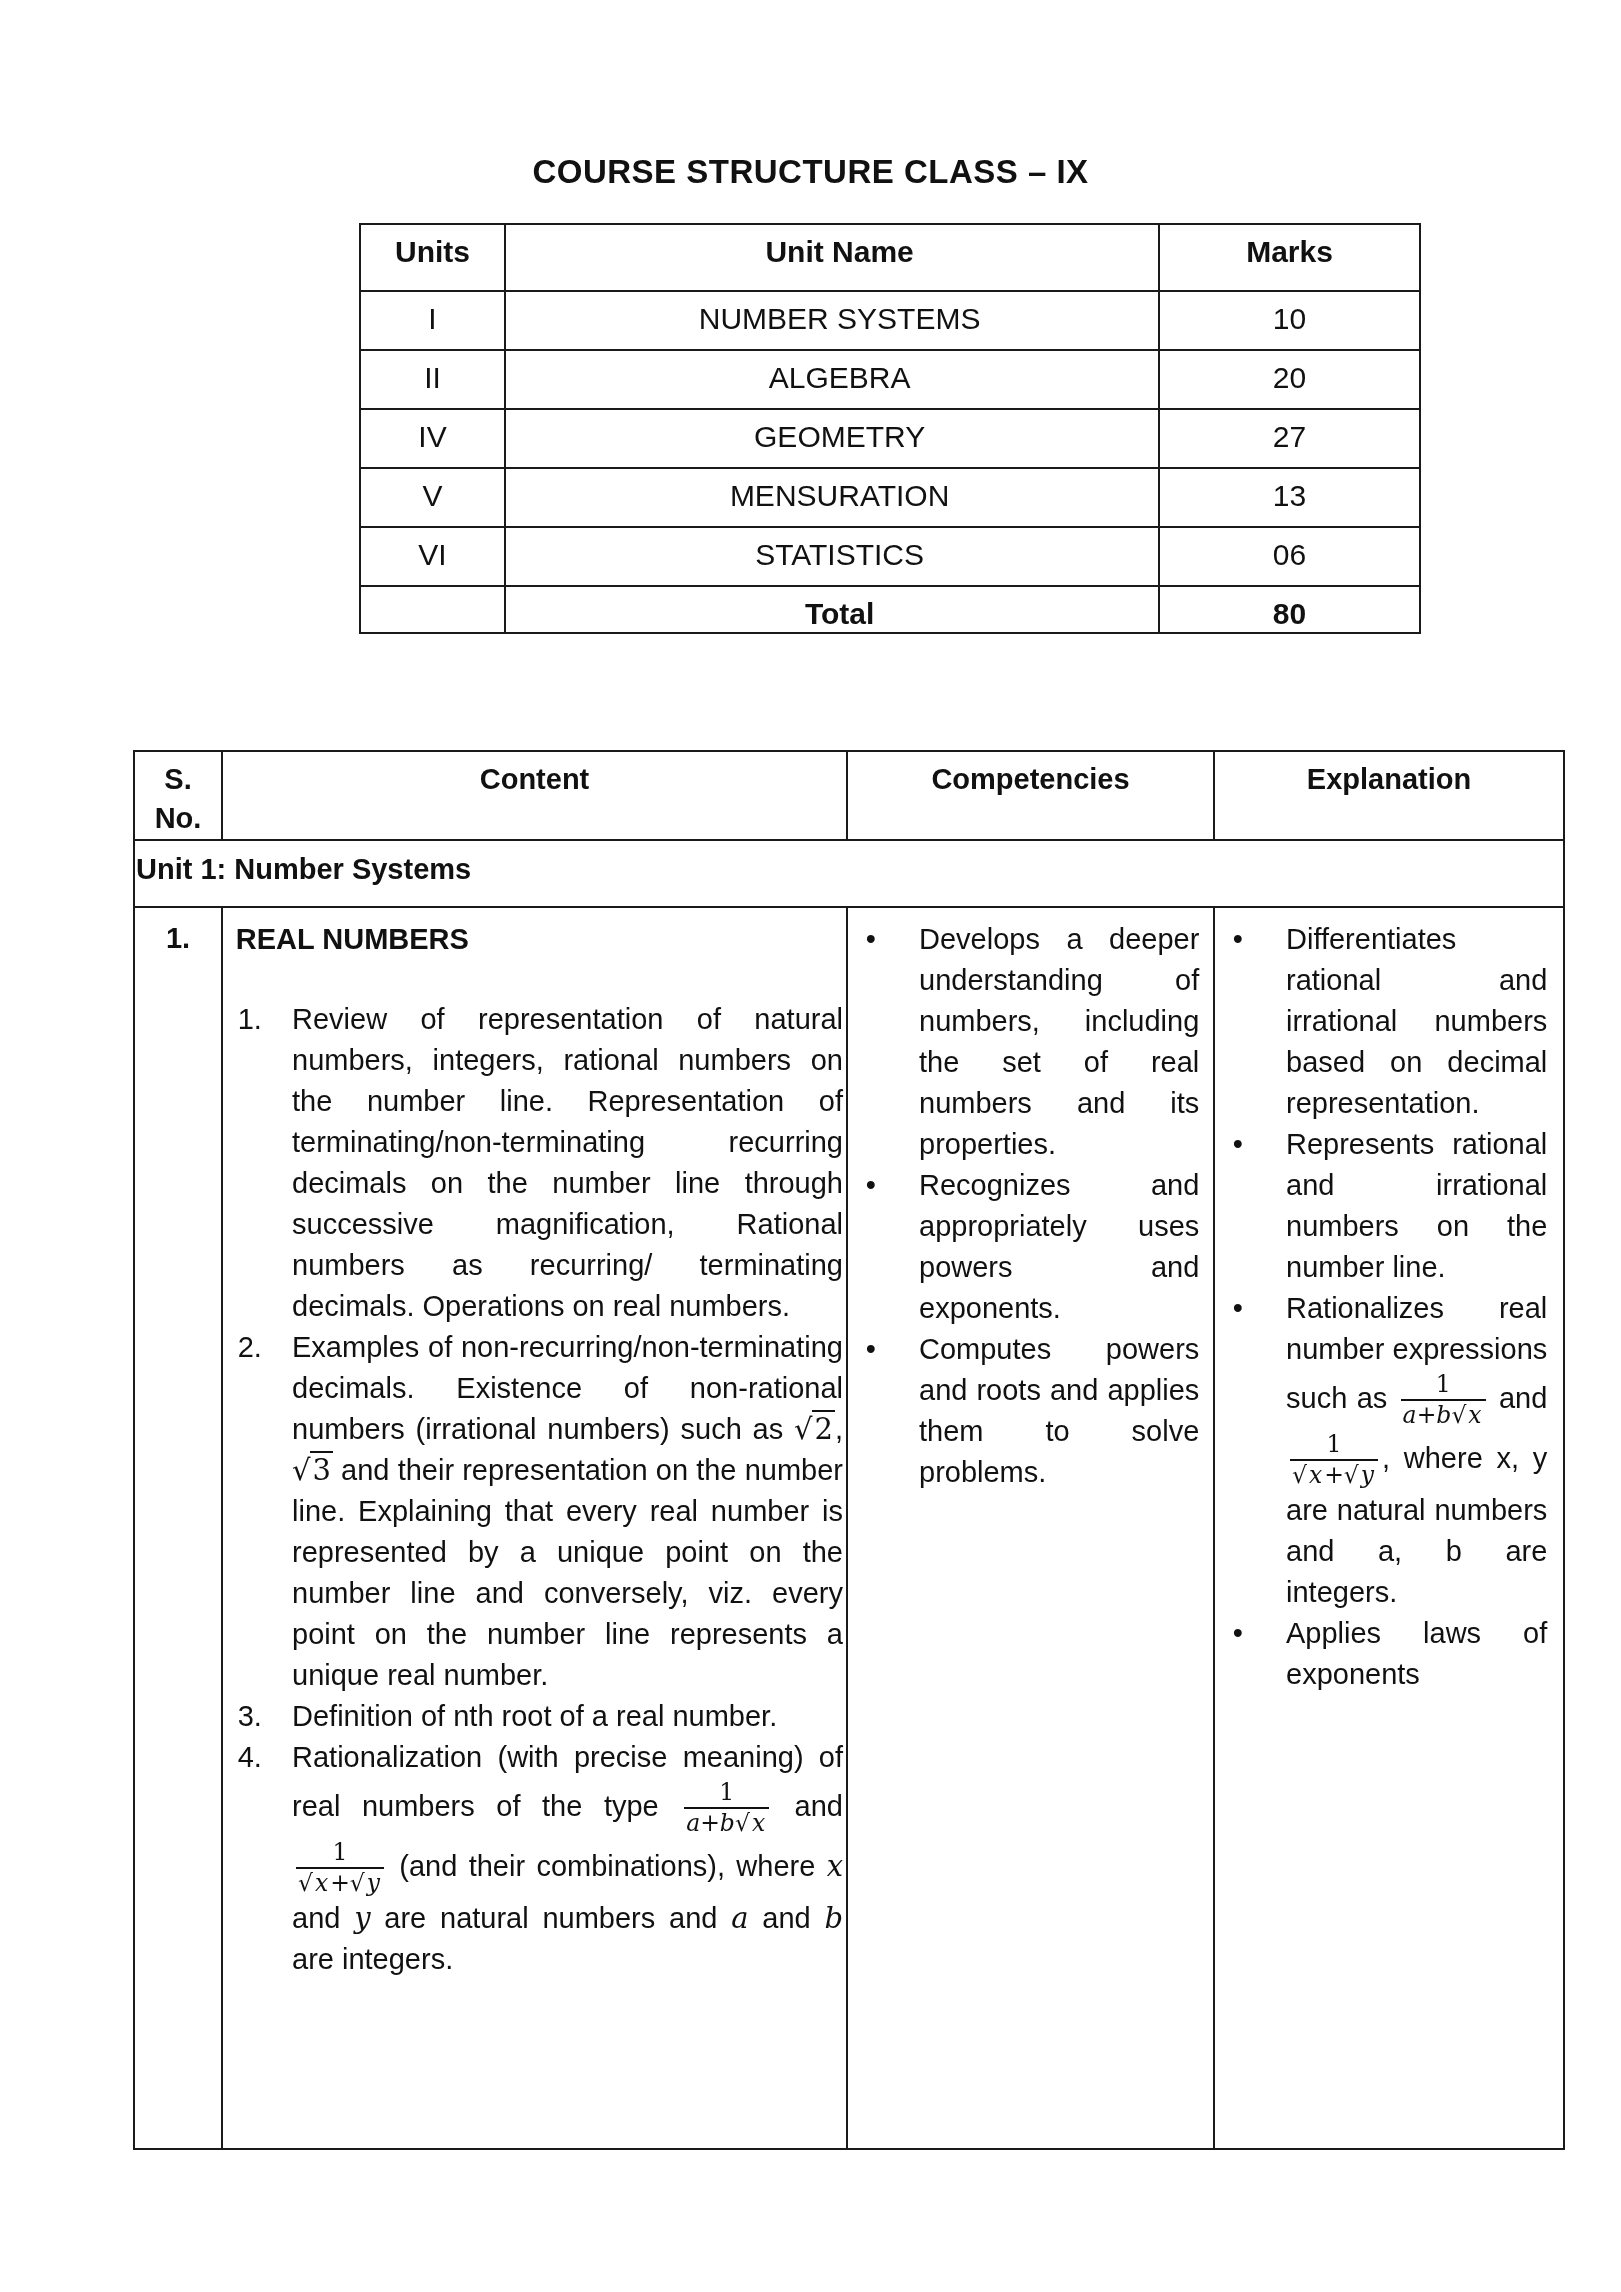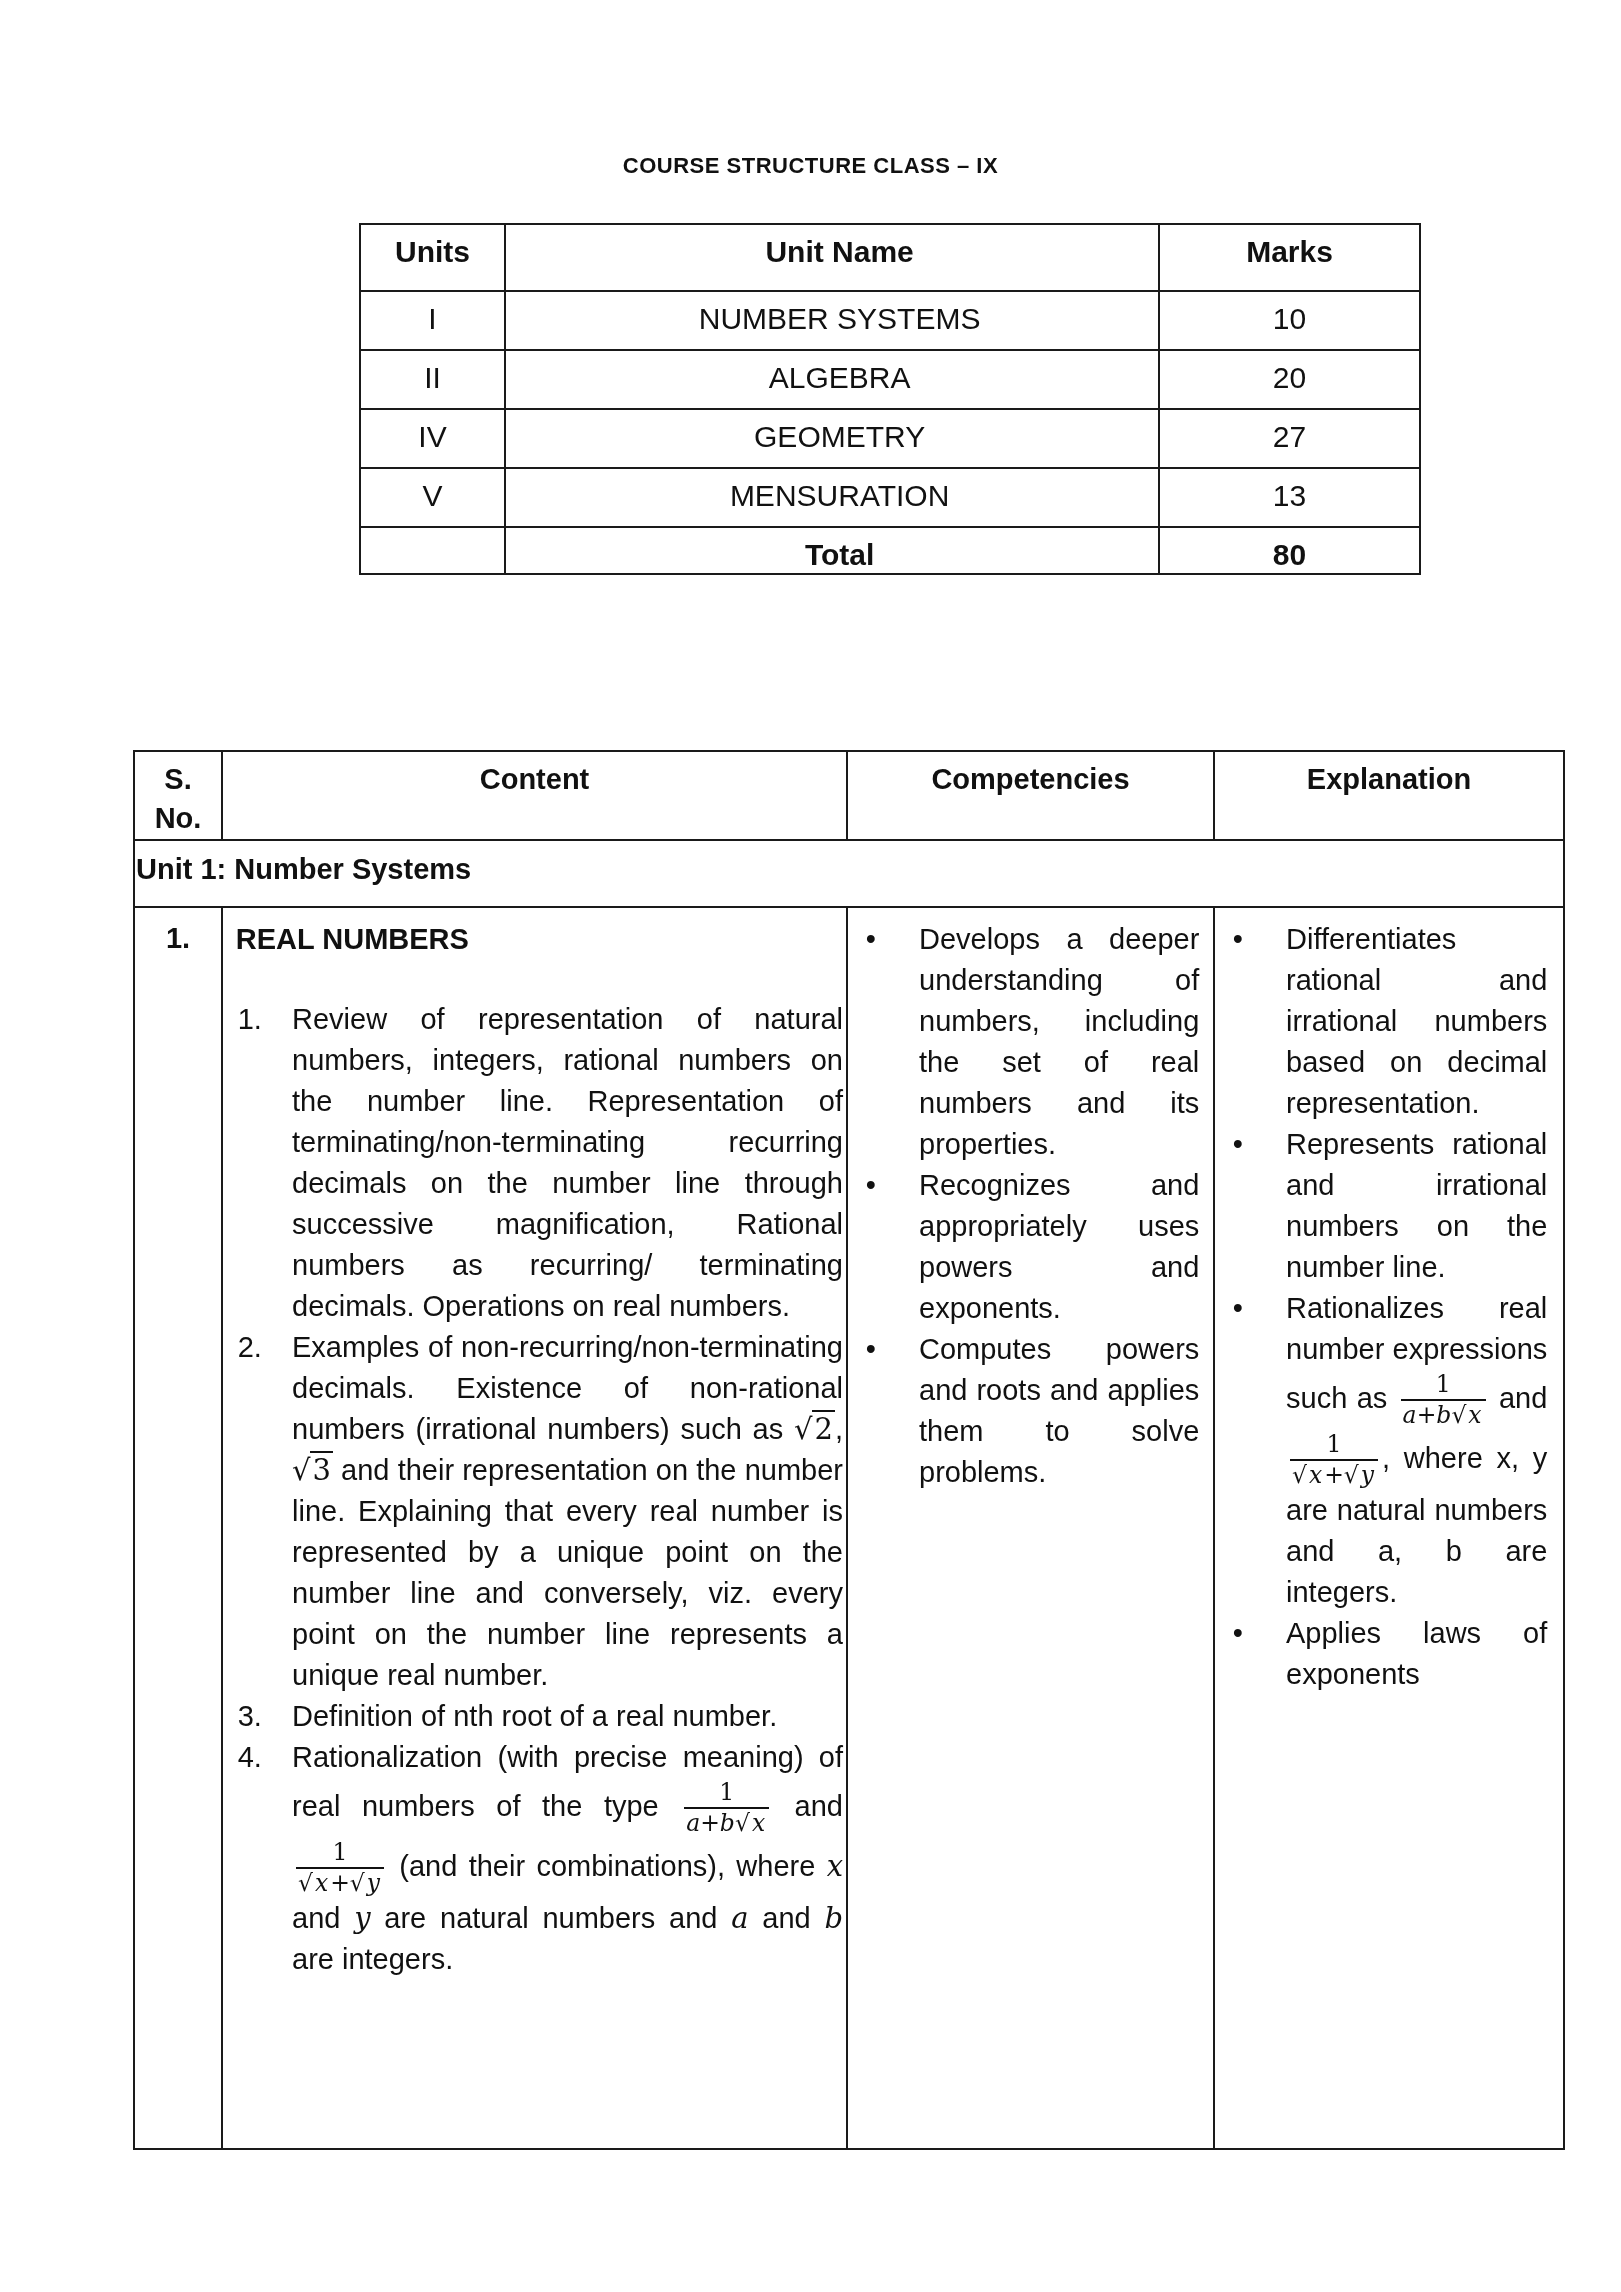--- a/index.html
+++ b/index.html
@@ -3,21 +3,21 @@
 <meta charset="utf-8">
 <style>
   html,body{margin:0;padding:0;background:#fff;}
   body{
     width:1621px;height:2293px;position:relative;
     font-family:"Liberation Sans",sans-serif;color:#111;
     -webkit-font-smoothing:antialiased;
   }
   .doc-title{
     position:absolute;top:153px;left:0;width:100%;
-    text-align:center;font-weight:bold;font-size:22px;letter-spacing:0.5px;
+    text-align:center;font-weight:bold;font-size:33px;letter-spacing:0.5px;
   }
   table{border-collapse:collapse;table-layout:fixed;}
   th,td{border:2px solid #1a1a1a;vertical-align:top;overflow:hidden;}
 
   
   .t1{position:absolute;left:359px;top:223px;width:1060px;font-size:30px;line-height:37px;}
   .t1 th,.t1 td{padding:7.8px 9.8px 0 9.8px;font-weight:normal;}
   .t1 thead tr{height:67px;}
   .t1 tbody tr{height:59px;}
   .t1 tr.lastrow{height:37px;}
@@ -87,20 +87,25 @@
       </tr>
       <tr>
         <td class="c">IV</td>
         <td class="l">GEOMETRY</td>
         <td class="c">27</td>
       </tr>
       <tr>
         <td class="c">V</td>
         <td class="l">MENSURATION</td>
         <td class="c">13</td>
+      </tr>
+      <tr>
+        <td class="c">VI</td>
+        <td class="l">STATISTICS</td>
+        <td class="c">06</td>
       </tr>
       <tr class="lastrow">
         <td class="c"></td>
         <td class="l bold">Total</td>
         <td class="c bold">80</td>
       </tr>
     </tbody>
 </table>
 
 <table class="t2">

